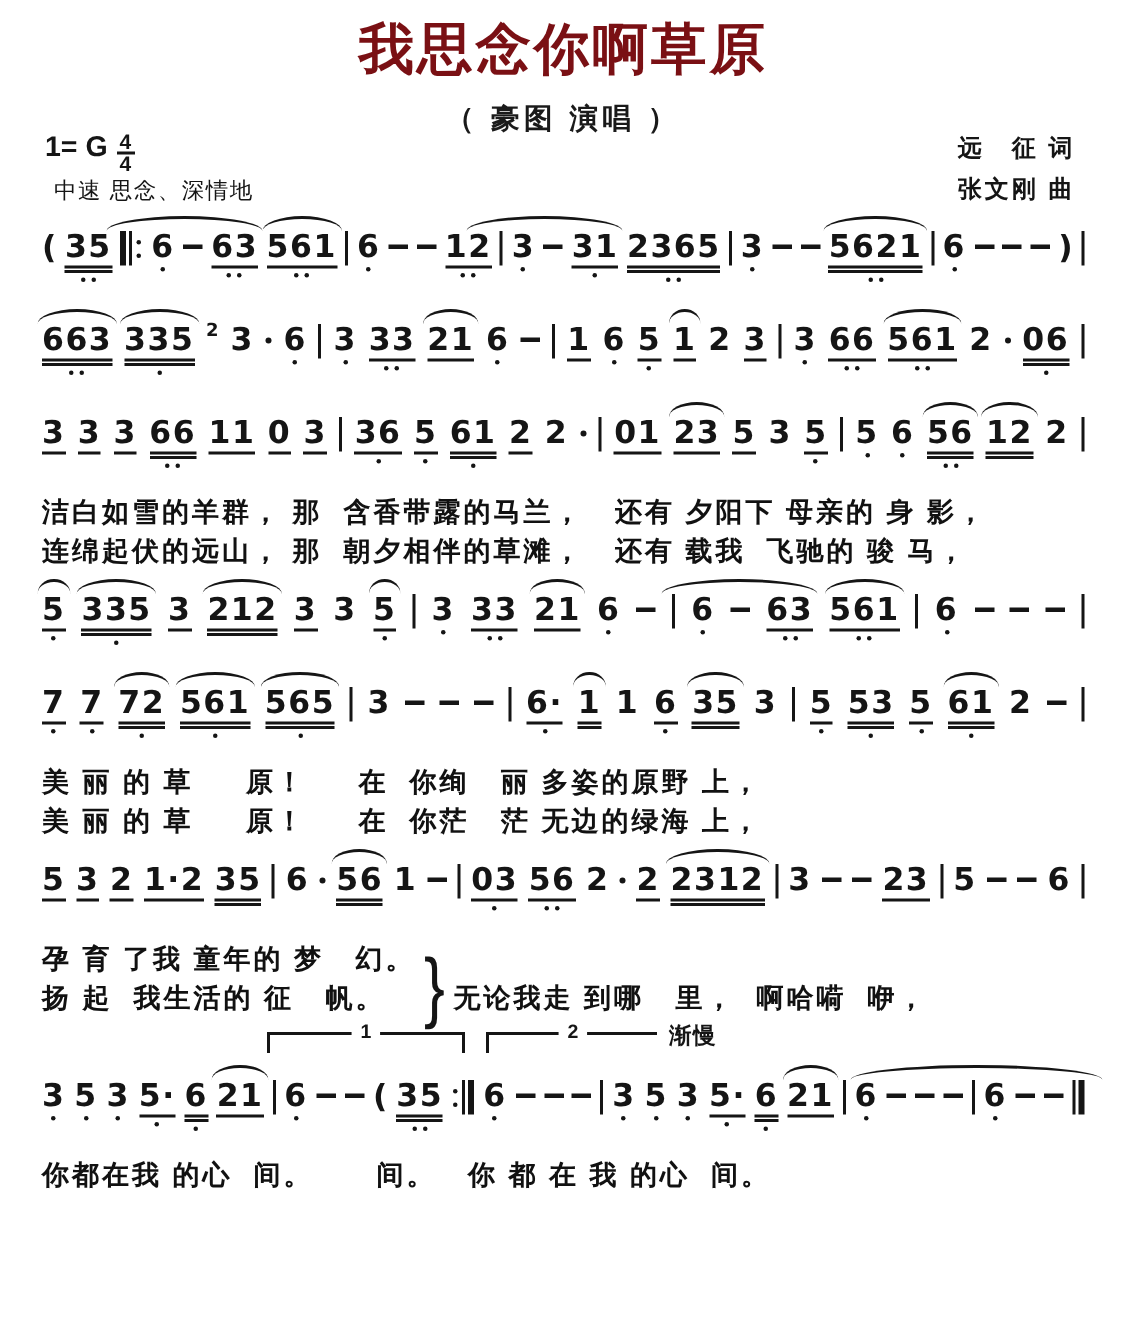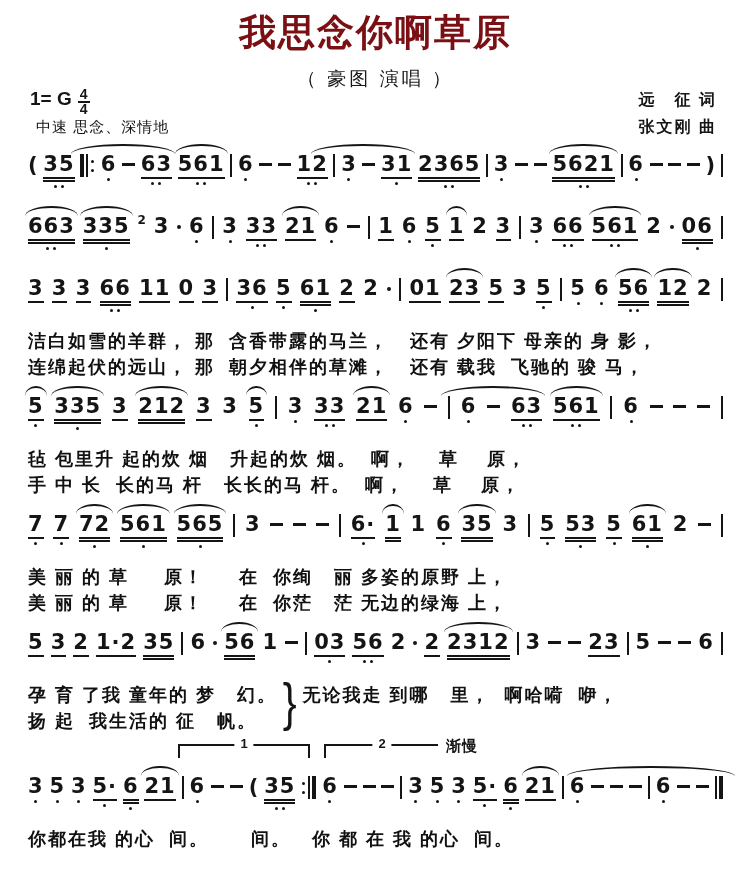--- a/index.html
+++ b/index.html
@@ -1,19 +1,19 @@
 <!DOCTYPE html>
 <html><head>
 <meta charset="utf-8">
 <style>
   html,body{margin:0;padding:0;background:#fff}
   body{width:751px;height:896px;overflow:hidden;font-family:"Liberation Sans","DejaVu Sans",sans-serif;color:#151515;position:relative}
   .header{position:relative;height:142px}
   .title{position:absolute;top:8px;left:0;right:0;text-align:center;font-size:37px;font-weight:bold;color:#7a1014;letter-spacing:2px}
-  .subtitle{position:absolute;top:66px;left:0;right:0;text-align:center;font-size:19px;font-weight:normal;color:#1a1a1a;letter-spacing:3px}
+  .subtitle{position:absolute;top:66px;left:0;right:0;text-align:center;font-size:19px;font-weight:bold;color:#1a1a1a;letter-spacing:3px}
   .keyrow{position:absolute;left:30px;top:88px;display:flex;font-weight:bold;font-size:19px}
   .frac{display:inline-flex;flex-direction:column;align-items:center;margin-left:6px;font-size:14px;line-height:13px}
   .frac .top{border-bottom:2px solid #151515;padding:0 2px}
   .tempo{position:absolute;left:36px;top:118px;font-weight:normal;font-size:15px;letter-spacing:1px}
   .credits{position:absolute;right:34px;top:86px;text-align:left;font-weight:bold;font-size:16px;line-height:27px;letter-spacing:2px}
   .sheet{padding:0 28px}
   .system{margin-bottom:4px}
   .mline{display:flex;justify-content:space-between;align-items:flex-start;padding-top:12px;min-height:46px}
   .g{position:relative;display:flex;flex-direction:column;align-items:center;min-width:8px}
   .t{font-weight:bold;font-size:21px;line-height:21px;letter-spacing:1px;font-family:"DejaVu Sans",sans-serif}
@@ -29,21 +29,21 @@
   .ndot{width:4px;height:4px;border-radius:50%;background:#151515;margin-top:9px}
   .par{font-weight:bold;font-size:21px;line-height:22px;font-family:"DejaVu Sans",sans-serif}
   .grace{font-weight:bold;font-size:12px;line-height:12px;margin-top:-2px;font-family:"DejaVu Sans",sans-serif}
   .rep{display:flex;align-items:center;gap:2px;height:23px}
   .b2{width:2px;height:23px;background:#151515}
   .b4{width:4px;height:23px;background:#151515}
   .dots2{display:flex;flex-direction:column;gap:6px;margin:0 1px}
   .dots2 i{width:3px;height:3px;border-radius:50%;background:#151515}
   .lyr{font-weight:bold;font-size:18px;line-height:26px;white-space:pre;letter-spacing:2px;color:#111}
   .lyrwrap{margin-top:4px}
-  .sys6wrap{display:flex;align-items:flex-start;margin-top:4px}
+  .sys6wrap{display:flex;align-items:flex-end;margin-top:4px}
   .brace{font-size:52px;font-weight:normal;line-height:40px;transform:scaleX(.8);margin:0 4px;color:#151515}
   .lastsys{position:relative;padding-top:26px}
   .volta{position:absolute;top:6px;height:12px;border-top:2px solid #151515;border-left:2px solid #151515}
   .volta .vnum{position:absolute;top:-10px;left:50%;transform:translateX(-50%);background:#fff;padding:0 6px;font-weight:bold;font-size:13px}
   .v1{left:150px;width:128px;border-right:2px solid #151515}
   .v2{left:296px;width:112px}
   .rall{position:absolute;top:-1px;left:418px;font-weight:bold;font-size:15px;letter-spacing:1px}
 </style>
 </head>
 <body>
@@ -549,24 +549,20 @@
           <span class="t">6</span>
           <div class="bd">
             <i></i>
           </div>
         </div>
         <div class="dash"></div>
         <div class="dash"></div>
         <div class="dash"></div>
         <div class="bl"></div>
       </div>
-    <div class="lyrwrap">
-      <div class="lyr">毡 包里升 起的炊 烟   升起的炊 烟。  啊，    草    原，</div>
-      <div class="lyr">手 中 长  长的马 杆   长长的马 杆。  啊，    草    原，</div>
-    </div>
   </div>
 
   <div class="system">
     <div class="mline">
         <div class="g">
           <span class="t">7</span>
           <div class="ul"></div>
           <div class="bd">
             <i></i>
           </div>

